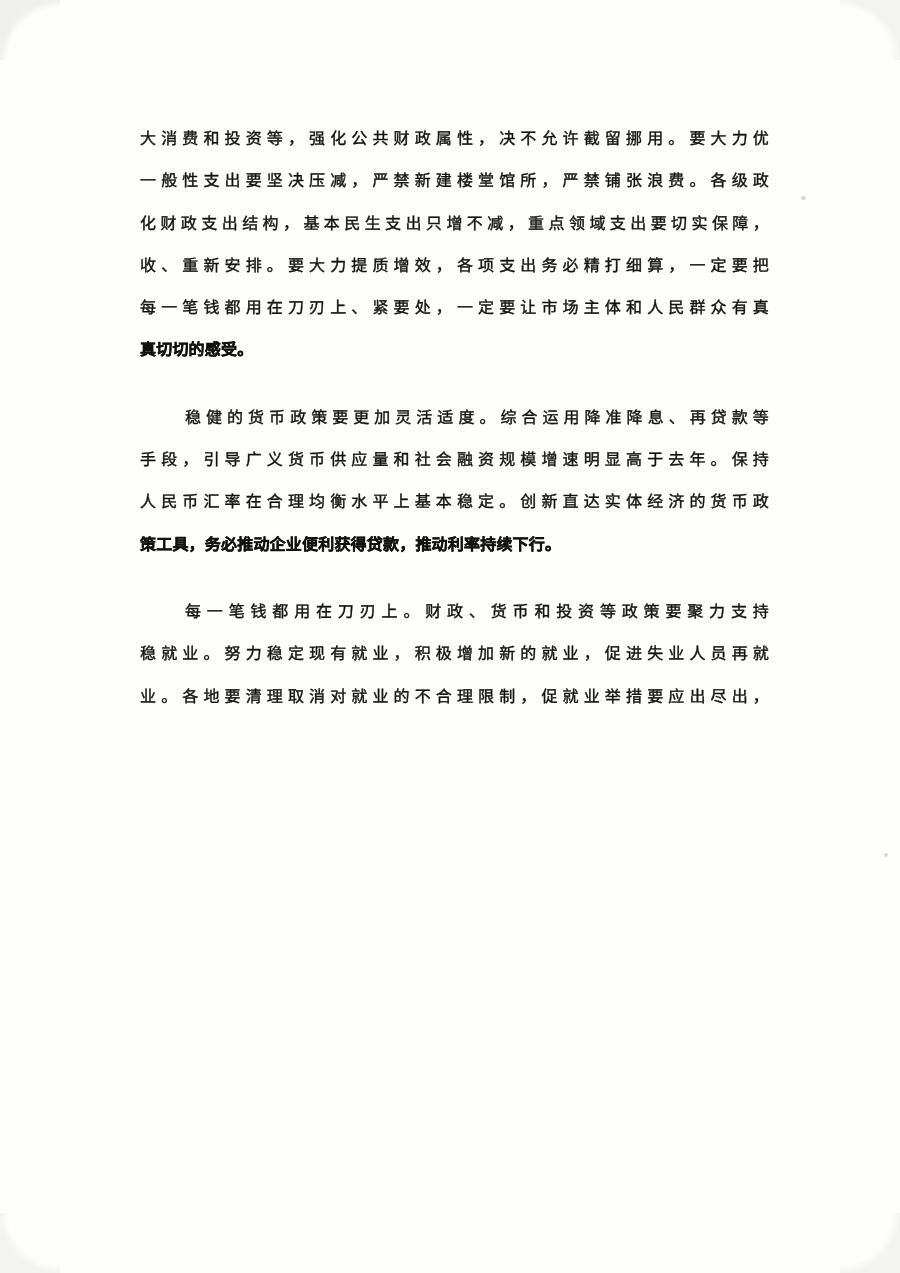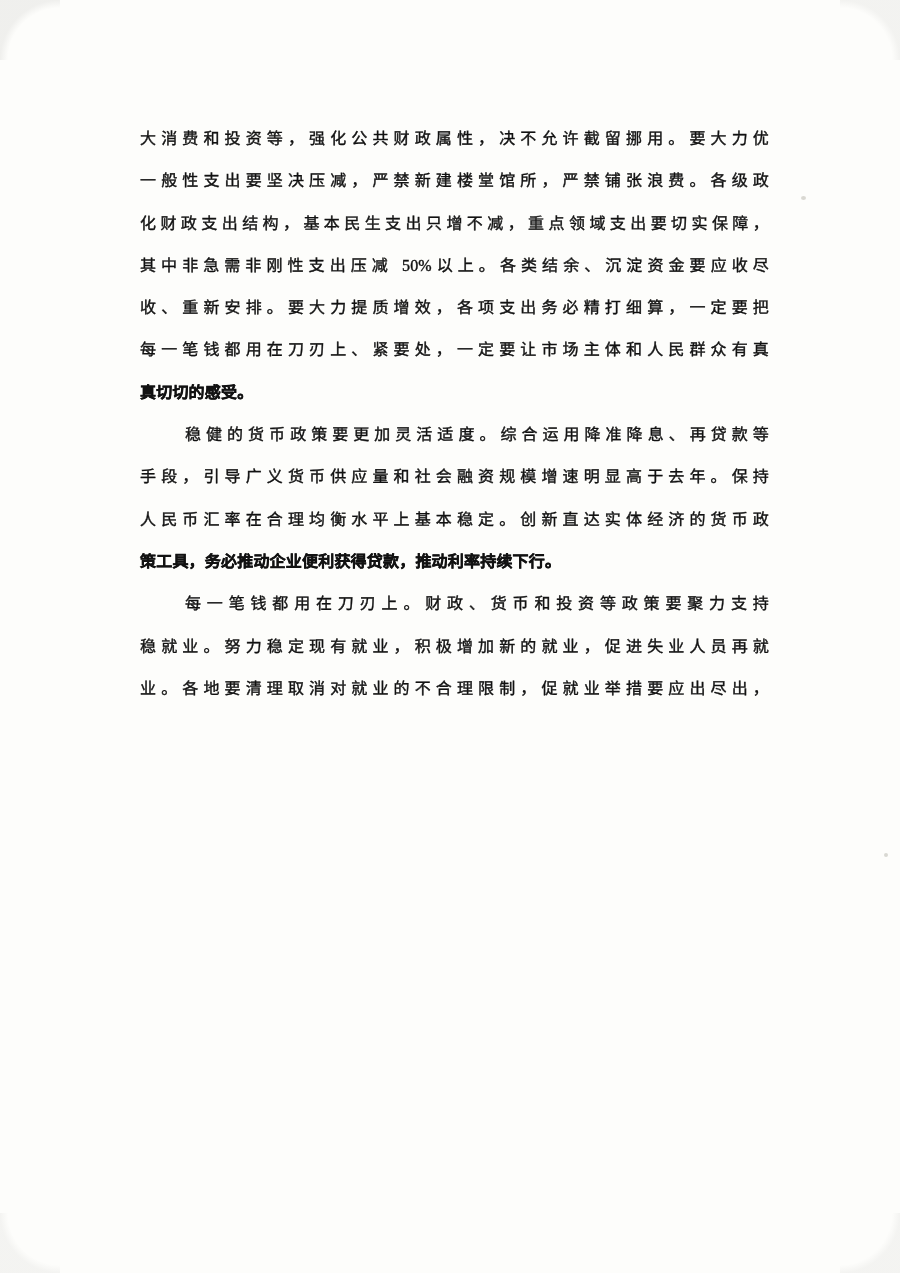--- a/index.html
+++ b/index.html
@@ -50,20 +50,21 @@
     font-size: 16px;
     line-height: 42.3px;
     letter-spacing: 0.2px;
     white-space: normal;
     text-align: justify;
     text-align-last: justify;
     -webkit-text-stroke: 0.4px #121212;
   }
   .line.indent {
     text-indent: 45px;
+    margin-top: 25px;
   }
   .line.para-end {
     text-align: left;
     text-align-last: left;
     font-weight: bold;
   }
 </style>
 </head>
 <body>
 
@@ -73,21 +74,20 @@
 <div class="corner br"></div>
 <div class="speck s1"></div>
 <div class="speck s2"></div>
 
 <div class="page-content">
 
   <div class="para">
     <div class="line">大消费和投资等，强化公共财政属性，决不允许截留挪用。要大力优</div>
     <div class="line">一般性支出要坚决压减，严禁新建楼堂馆所，严禁铺张浪费。各级政</div>
     <div class="line">化财政支出结构，基本民生支出只增不减，重点领域支出要切实保障，</div>
-    <div class="line">其中非急需非刚性支出压减 50%以上。各类结余、沉淀资金要应收尽</div>
     <div class="line">收、重新安排。要大力提质增效，各项支出务必精打细算，一定要把</div>
     <div class="line">每一笔钱都用在刀刃上、紧要处，一定要让市场主体和人民群众有真</div>
     <div class="line para-end">真切切的感受。</div>
   </div>
 
   <div class="para">
     <div class="line indent">稳健的货币政策要更加灵活适度。综合运用降准降息、再贷款等</div>
     <div class="line">手段，引导广义货币供应量和社会融资规模增速明显高于去年。保持</div>
     <div class="line">人民币汇率在合理均衡水平上基本稳定。创新直达实体经济的货币政</div>
     <div class="line para-end">策工具，务必推动企业便利获得贷款，推动利率持续下行。</div>

